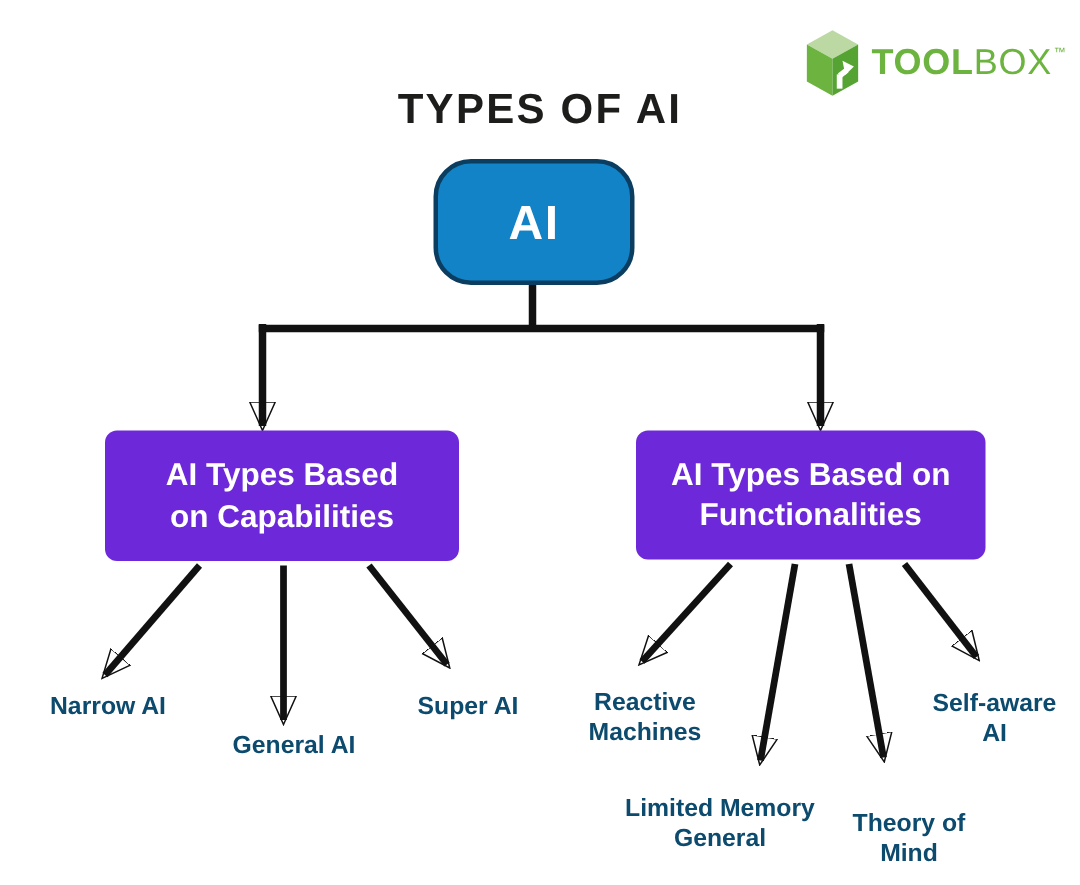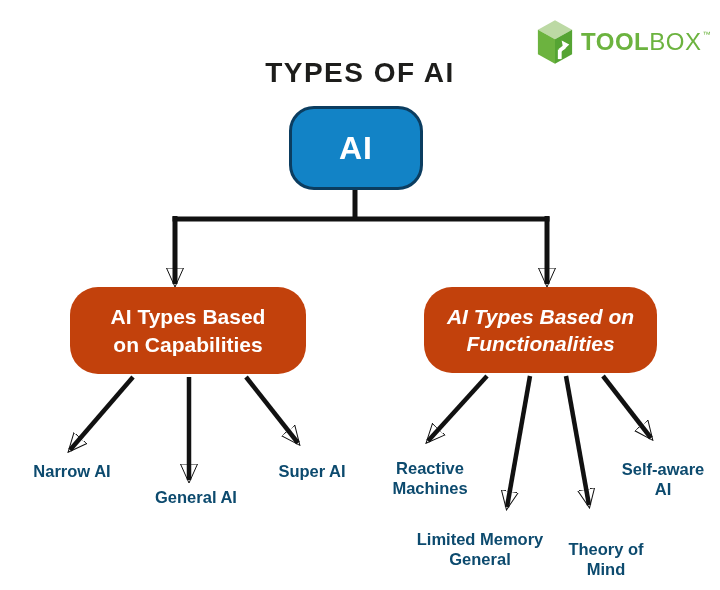--- a/index.html
+++ b/index.html
@@ -19,23 +19,23 @@
   }
   
   .node{
     position:absolute;display:flex;align-items:center;justify-content:center;
     color:#ffffff;font-weight:bold;text-align:center;box-sizing:border-box;
   }
   .node.root{
     left:289px;top:106px;width:134px;height:84px;
     background:#1283C6;border:3px solid #0B3D60;border-radius:25px;font-size:32px;letter-spacing:1px;
   }
-  .node.branch{background:#c2410c;border-radius:28px;font-size:21px;line-height:1.3;}
+  .node.branch{background:#6d28d9;border-radius:8px;font-size:21px;line-height:1.3;}
   .node.branch.left{left:70px;top:287px;width:236px;height:87px;}
-  .node.branch.right{left:424px;top:287px;width:233px;height:86px;font-style:italic;}
+  .node.branch.right{left:424px;top:287px;width:233px;height:86px;}
   .node.branch .wrap-l{width:182px;}
   .node.branch .wrap-r{width:206px;}
   
   .leaf{
     position:absolute;font-size:16.5px;font-weight:bold;color:#0c4a6e;
     text-align:center;line-height:1.22;
   }
   .leaf-narrow   {left:2px;  top:461px;width:140px;}
   .leaf-general  {left:126px;top:487px;width:140px;}
   .leaf-super    {left:242px;top:461px;width:140px;}

